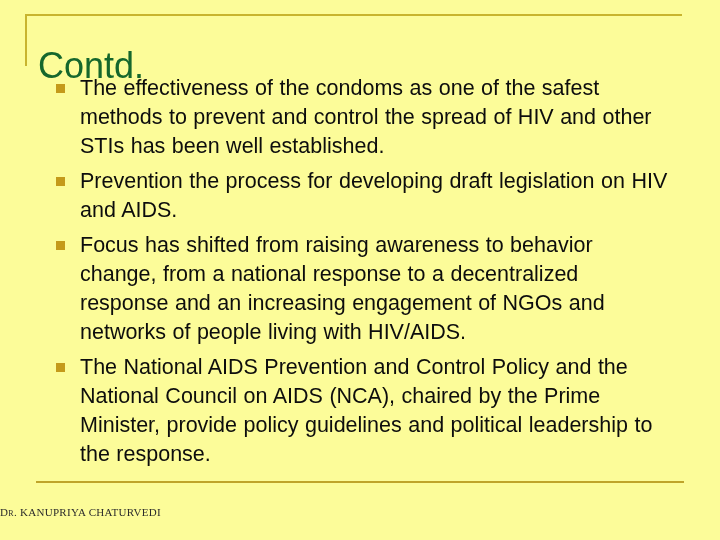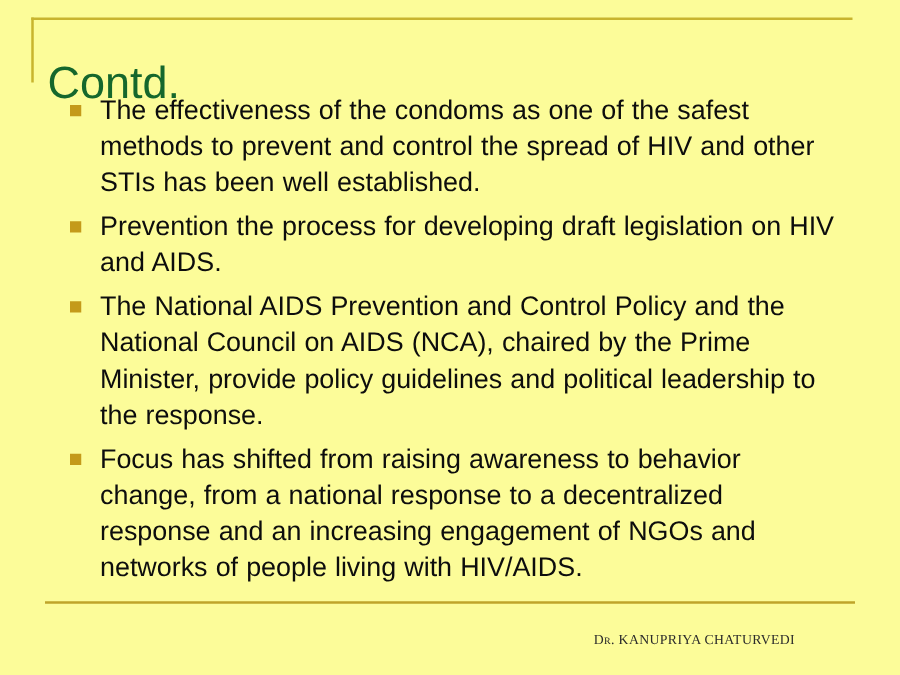--- a/index.html
+++ b/index.html
@@ -96,21 +96,21 @@
     top: 481px;
     width: 648px;
     height: 2px;
     background: #bfa42a;
   }
   .footer-credit {
     position: absolute;
     left: 0;
     top: 506px;
     width: 636px;
-    text-align: right;
+    text-align: left;
     font-family: "Liberation Serif", serif;
     font-size: 11px;
     letter-spacing: 0.3px;
     color: #2b2b2b;
     font-variant: small-caps;
   }
 </style>
 </head>
 <body>
 
@@ -128,26 +128,26 @@
       <span class="bullet-text">The effectiveness of the condoms as one of the safest methods to prevent and control the spread of HIV and other STIs has been well established.</span>
     </li>
 
     <li class="bullet-item">
       <span class="bullet-marker"></span>
       <span class="bullet-text">Prevention the process for developing draft legislation on HIV and AIDS.</span>
     </li>
 
     <li class="bullet-item">
       <span class="bullet-marker"></span>
-      <span class="bullet-text">The National AIDS Prevention and Control Policy and the National Council on AIDS (NCA), chaired by the Prime Minister, provide policy guidelines and political leadership to the response.</span>
+      <span class="bullet-text">Focus has shifted from raising awareness to behavior change, from a national response to a decentralized response and an increasing engagement of NGOs and networks of people living with HIV/AIDS.</span>
     </li>
 
     <li class="bullet-item">
       <span class="bullet-marker"></span>
-      <span class="bullet-text">Focus has shifted from raising awareness to behavior change, from a national response to a decentralized response and an increasing engagement of NGOs and networks of people living with HIV/AIDS.</span>
+      <span class="bullet-text">The National AIDS Prevention and Control Policy and the National Council on AIDS (NCA), chaired by the Prime Minister, provide policy guidelines and political leadership to the response.</span>
     </li>
 
   </ul>
 
   <div class="footer-rule"></div>
 
   <div class="footer-credit">Dr. KANUPRIYA CHATURVEDI</div>
 
 </div>
 

